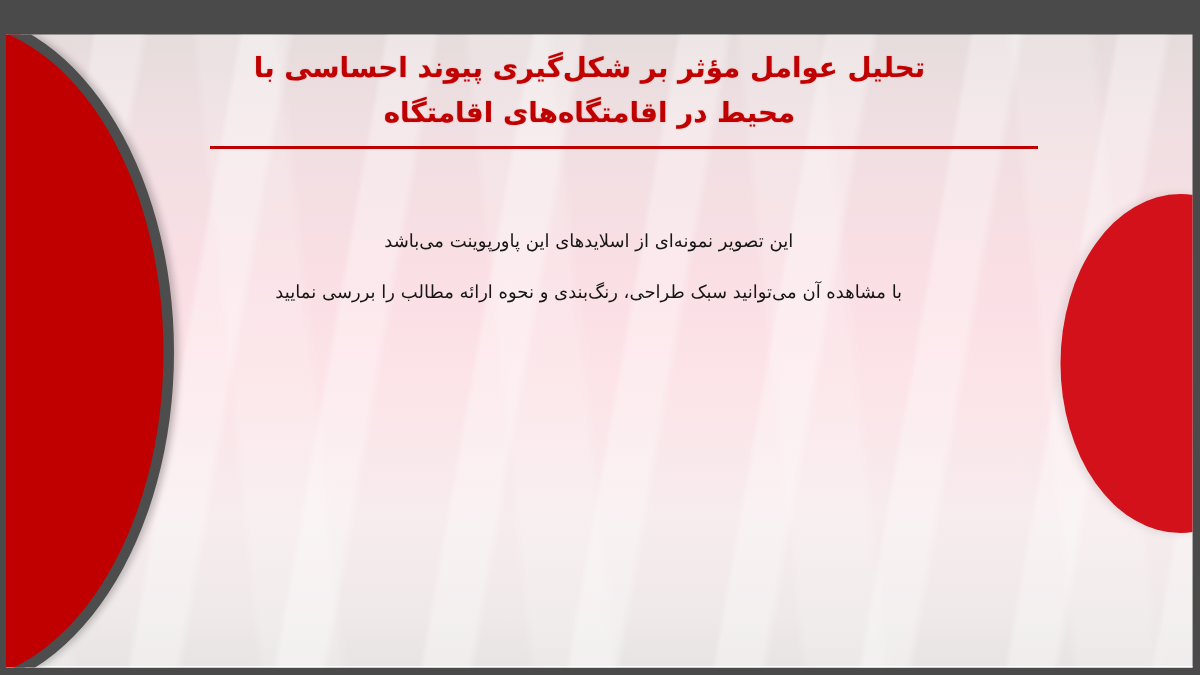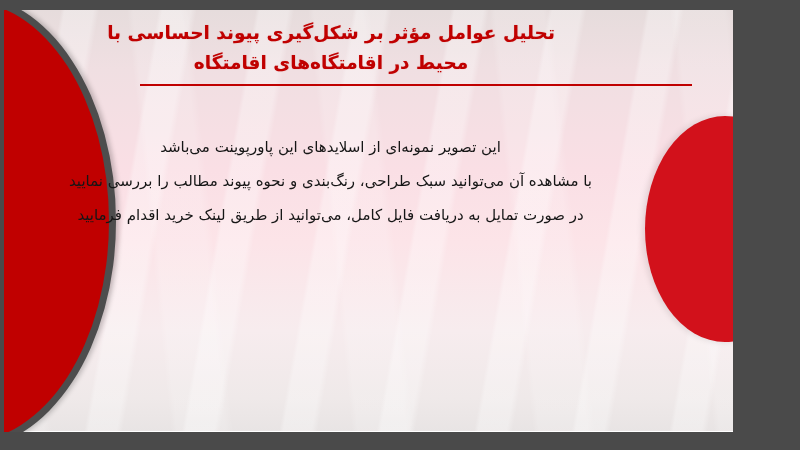--- a/index.html
+++ b/index.html
@@ -35,22 +35,22 @@
     position: absolute;
     right: 0; top: 0;
     width: 5px; height: 450px;
     background: #4a4a4a;
   }
 
   
   .content-panel {
     position: absolute;
     left: 4px;
-    top: 10px;
-    width: 729px;
+    top: 23px;
+    width: 791px;
     height: 422px;
     overflow: hidden;
     background:
       linear-gradient(180deg,
         #e6dcdc 0%,
         #f0dfe2 14%,
         #fadfe5 38%,
         #fce4e8 55%,
         #f7ecee 76%,
         #efe9e9 92%,
@@ -137,21 +137,21 @@
   .body-block {
     position: absolute;
     right: 110px;
     top: 120px;
     width: 585px;
     text-align: center;
     direction: rtl;
   }
   .body-line {
     color: #161616;
-    font-size: 15px;
+    font-size: 12px;
     line-height: 34px;
     white-space: nowrap;
   }
 </style>
 </head>
 <body>
 
 <div id="slide">
 
   <div class="frame-top"></div>
@@ -167,18 +167,17 @@
     <div class="right-circle"></div>
 
     <div class="title-block">
       <div class="title-line">تحلیل عوامل مؤثر بر شکل‌گیری پیوند احساسی با</div>
       <div class="title-line">محیط در اقامتگاه‌های اقامتگاه</div>
     </div>
     <div class="title-rule"></div>
 
     <div class="body-block">
       <div class="body-line">این تصویر نمونه‌ای از اسلایدهای این پاورپوینت می‌باشد</div>
-      <div class="body-line">با مشاهده آن می‌توانید سبک طراحی، رنگ‌بندی و نحوه پیوند مطالب را بررسی نمایید</div>
-      <div class="body-line">در صورت تمایل به دریافت فایل کامل، می‌توانید از طریق لینک خرید اقدام فرمایید</div>
+      <div class="body-line">با مشاهده آن می‌توانید سبک طراحی، رنگ‌بندی و نحوه ارائه مطالب را بررسی نمایید</div>
     </div>
 
   </div>
 </div>
 
 </body></html>

